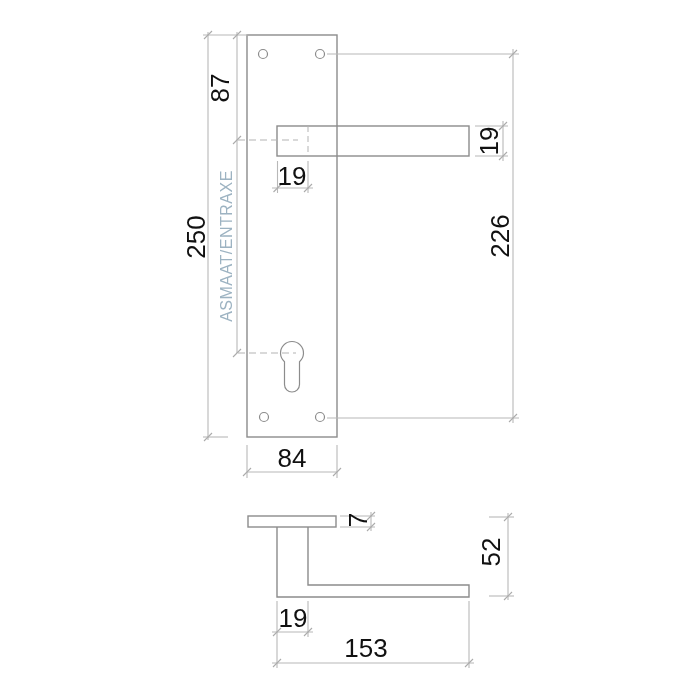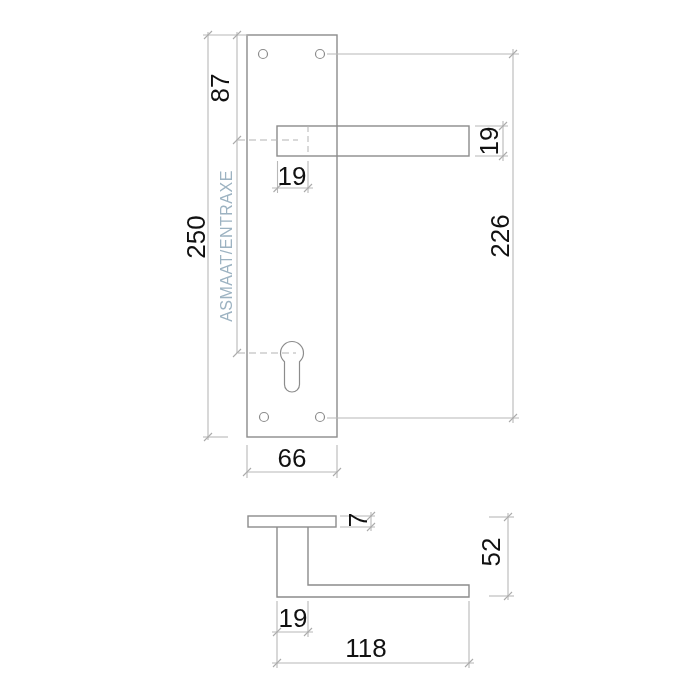--- a/index.html
+++ b/index.html
@@ -122,23 +122,23 @@
   <span class="dim-text rot" style="left:196px;top:237px;">250</span>
 
   <span class="axis-label" style="left:227px;top:246px;">ASMAAT/ENTRAXE</span>
 
   <span class="dim-text" style="left:292px;top:176px;">19</span>
 
   <span class="dim-text rot" style="left:489px;top:141px;">19</span>
 
   <span class="dim-text rot" style="left:500px;top:236px;">226</span>
 
-  <span class="dim-text" style="left:292px;top:458px;">66</span>
+  <span class="dim-text" style="left:292px;top:458px;">84</span>
 
   <span class="dim-text rot" style="left:358px;top:520px;">7</span>
 
   <span class="dim-text rot" style="left:491px;top:552px;">52</span>
 
   <span class="dim-text" style="left:293px;top:618px;">19</span>
 
-  <span class="dim-text" style="left:366px;top:648px;">118</span>
+  <span class="dim-text" style="left:366px;top:648px;">153</span>
 
 </div>
 
 </body></html>

